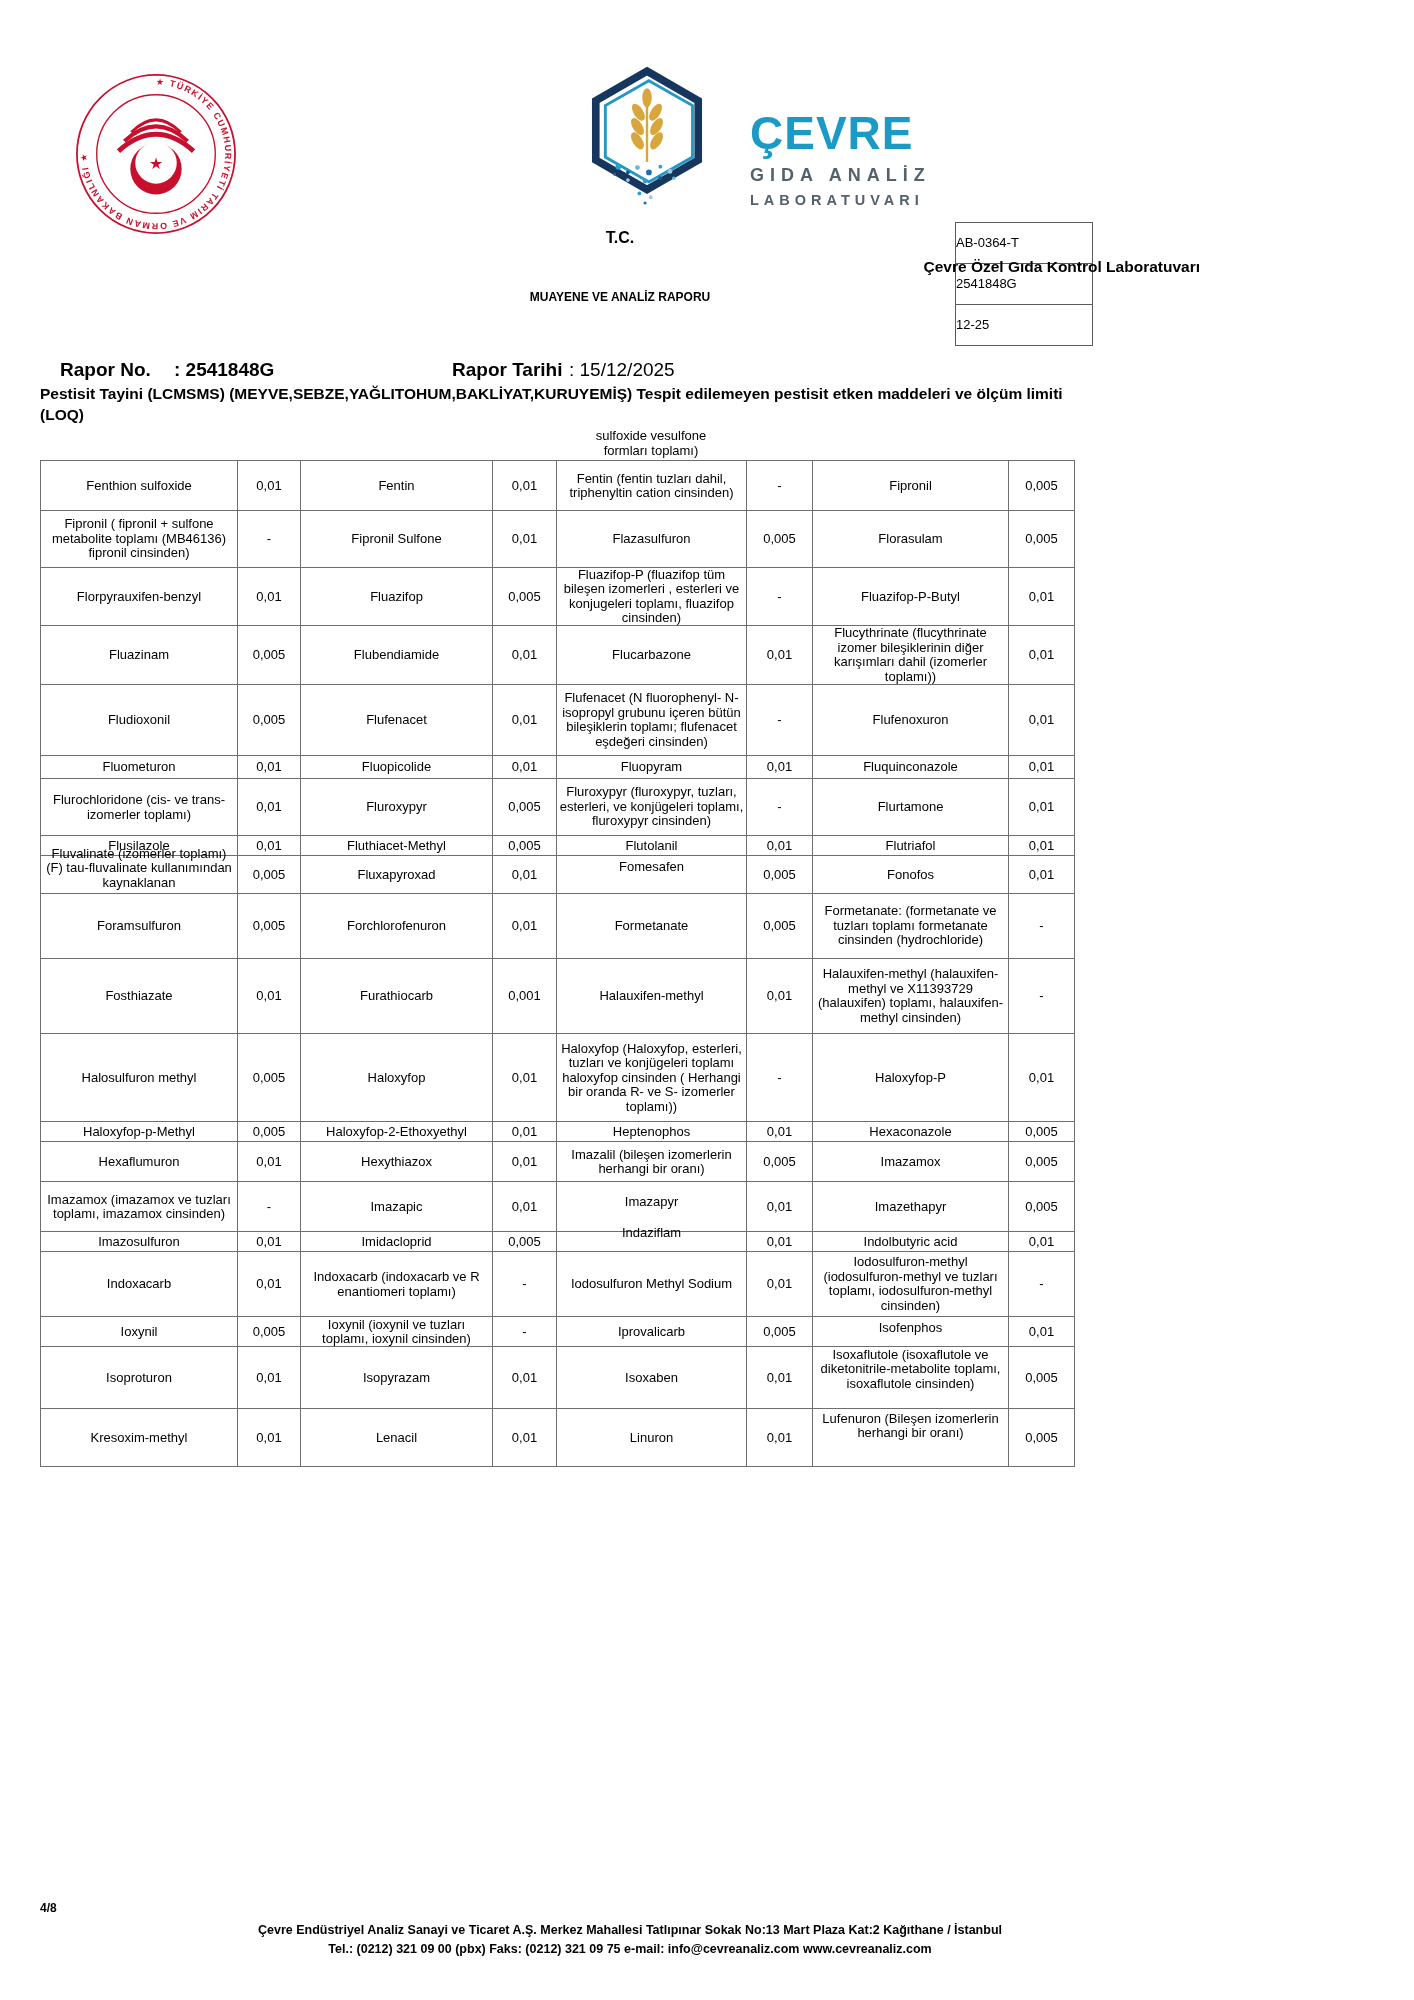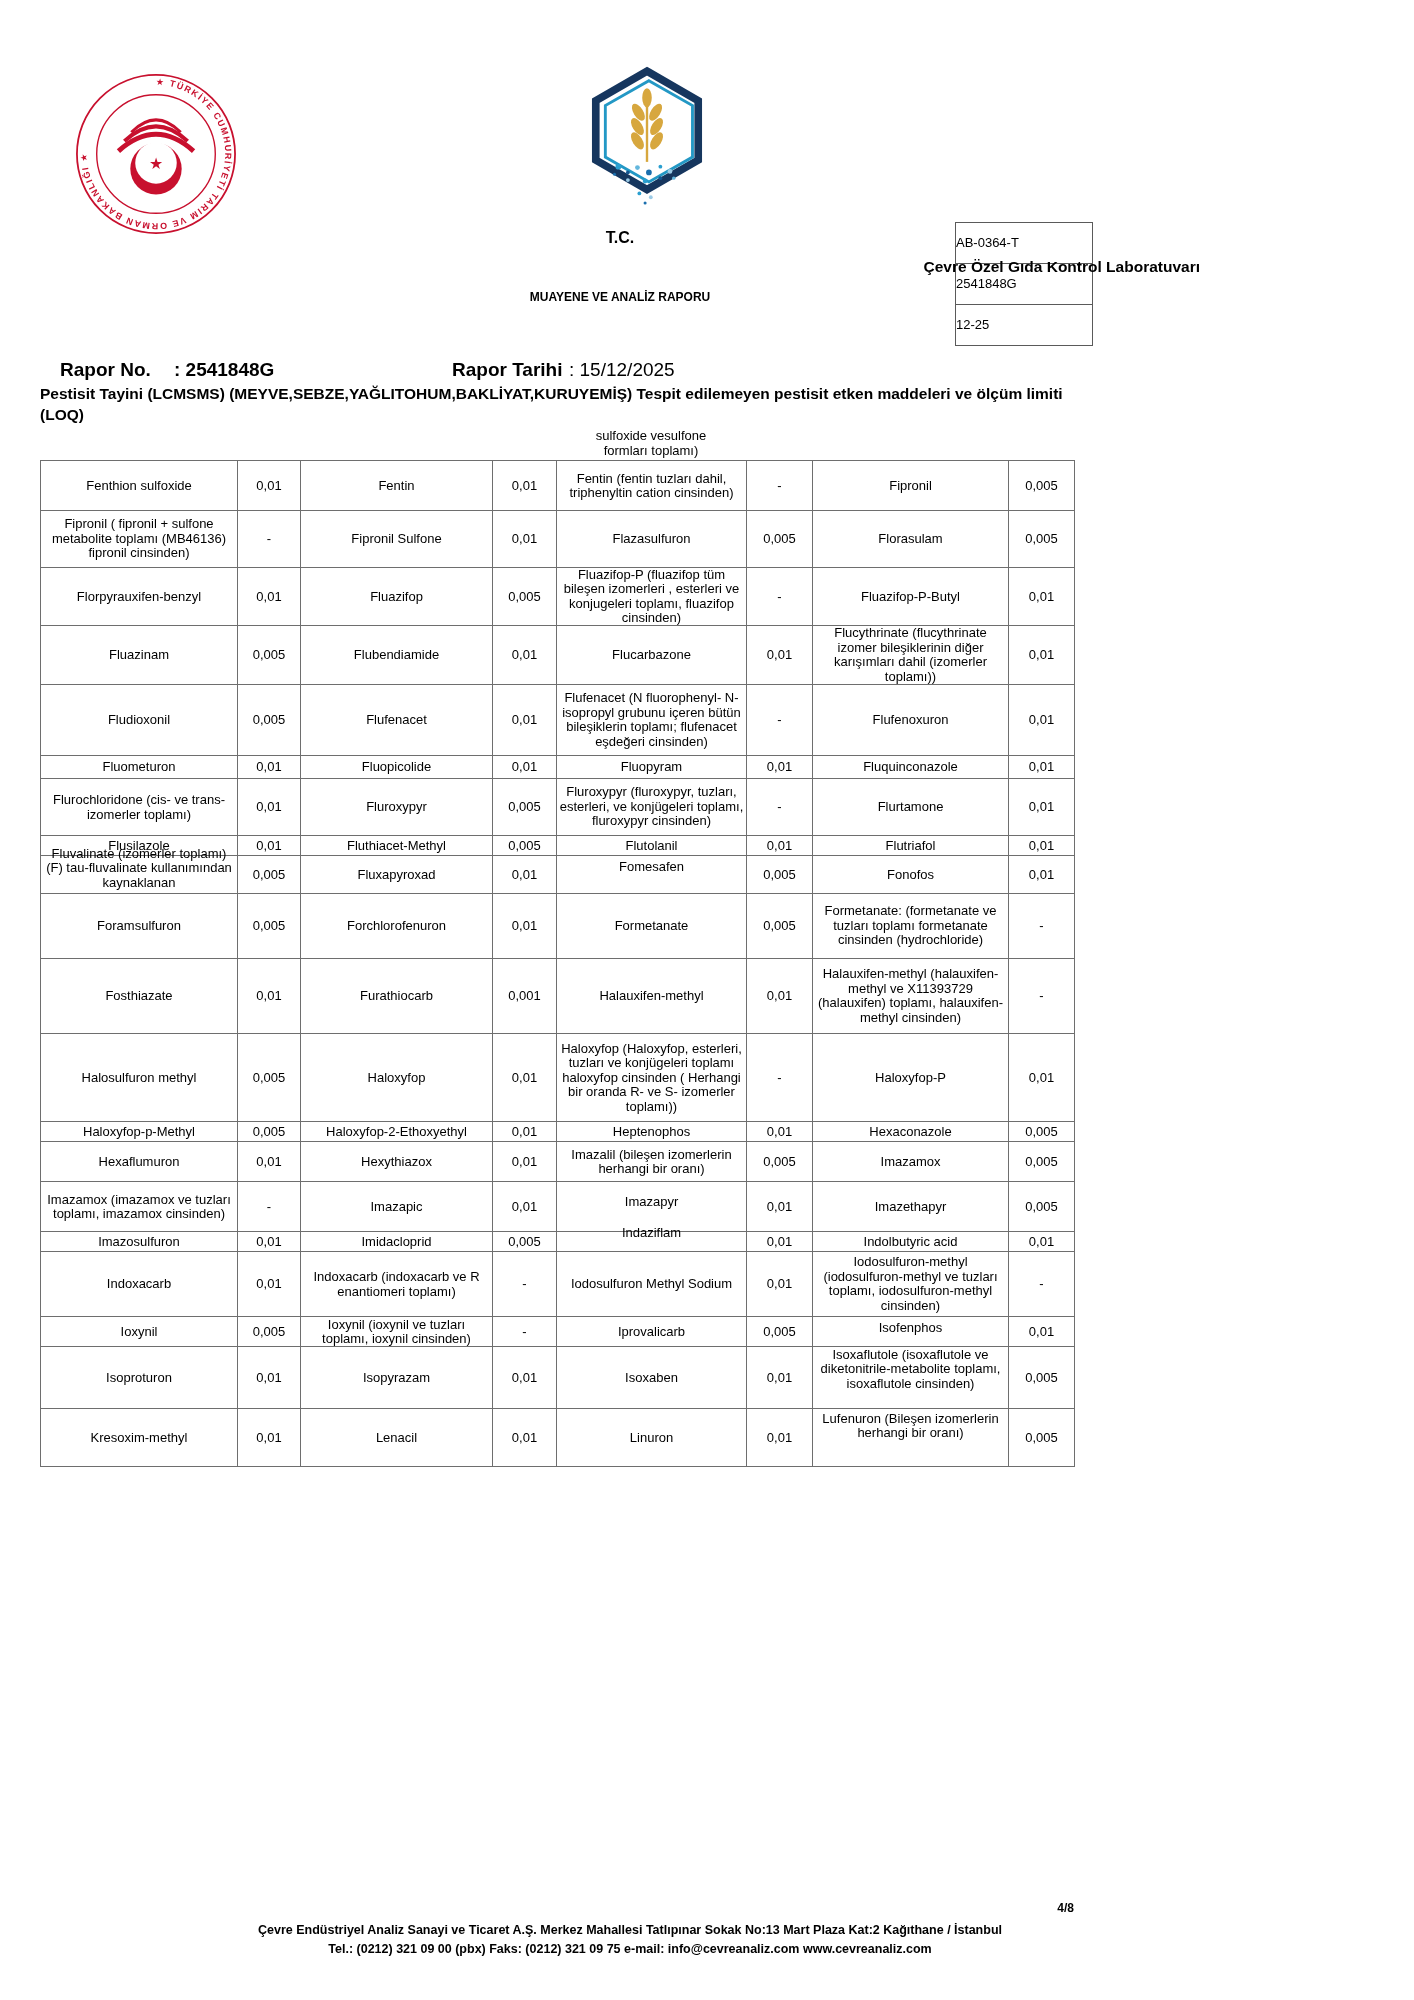--- a/index.html
+++ b/index.html
@@ -31,21 +31,21 @@
 
   .section-title{position:absolute;left:40px;top:383px;width:1046px;font-size:15.5px;font-weight:bold;line-height:1.38;}
 
   .spillover{position:absolute;left:556px;top:429px;width:190px;text-align:center;font-size:13px;line-height:14.5px;}
 
   
   table.loq{position:absolute;left:40px;top:460px;width:1034px;border-collapse:collapse;table-layout:fixed;font-size:13px;}
   table.loq td{border:1px solid #6e6e6e;padding:0;position:relative;vertical-align:middle;}
   .cin{position:absolute;left:2px;right:2px;top:50%;transform:translateY(-50%);text-align:center;line-height:14.5px;}
 
-  .page-num{position:absolute;left:40px;top:1901px;width:1034px;text-align:right;font-size:12px;font-weight:bold;}
+  .page-num{position:absolute;left:40px;top:1901px;width:1034px;text-align:left;font-size:12px;font-weight:bold;}
   .footer{position:absolute;left:40px;top:1921px;width:1180px;text-align:center;font-size:12.5px;font-weight:bold;line-height:1.55;}
 </style>
 </head>
 <body>
 
 <div class="page">
 
   <div class="seal">
     <svg viewBox="0 0 170 170" width="168" height="168">
       <circle cx="85" cy="85" r="80" fill="none" stroke="#c8102e" stroke-width="1.8"></circle>
@@ -85,20 +85,25 @@
       <circle cx="114" cy="125" r="2.5" fill="#9ccbe6"></circle>
       <circle cx="70" cy="134" r="2" fill="#9ccbe6"></circle>
       <circle cx="88" cy="135" r="2.5" fill="#2a9fd0"></circle>
       <circle cx="104" cy="132" r="2" fill="#15558f"></circle>
       <circle cx="118" cy="132" r="1.8" fill="#63b7dd"></circle>
       <circle cx="56" cy="128" r="1.6" fill="#1b6fae"></circle>
       <circle cx="82" cy="148" r="2" fill="#2a9fd0"></circle>
       <circle cx="94" cy="152" r="2" fill="#9ccbe6"></circle>
       <circle cx="88" cy="158" r="1.6" fill="#1b6fae"></circle>
     </svg>
+    <div class="brand-text">
+      <div class="brand-name">ÇEVRE</div>
+      <div class="brand-sub1">GIDA ANALİZ</div>
+      <div class="brand-sub2">LABORATUVARI</div>
+    </div>
   </div>
 
   <div class="infobox">
     <div class="cell">AB-0364-T</div>
     <div class="cell">2541848G</div>
     <div class="cell">12-25</div>
   </div>
 
   <div class="center-head">
     <div class="ch1">T.C.</div>

